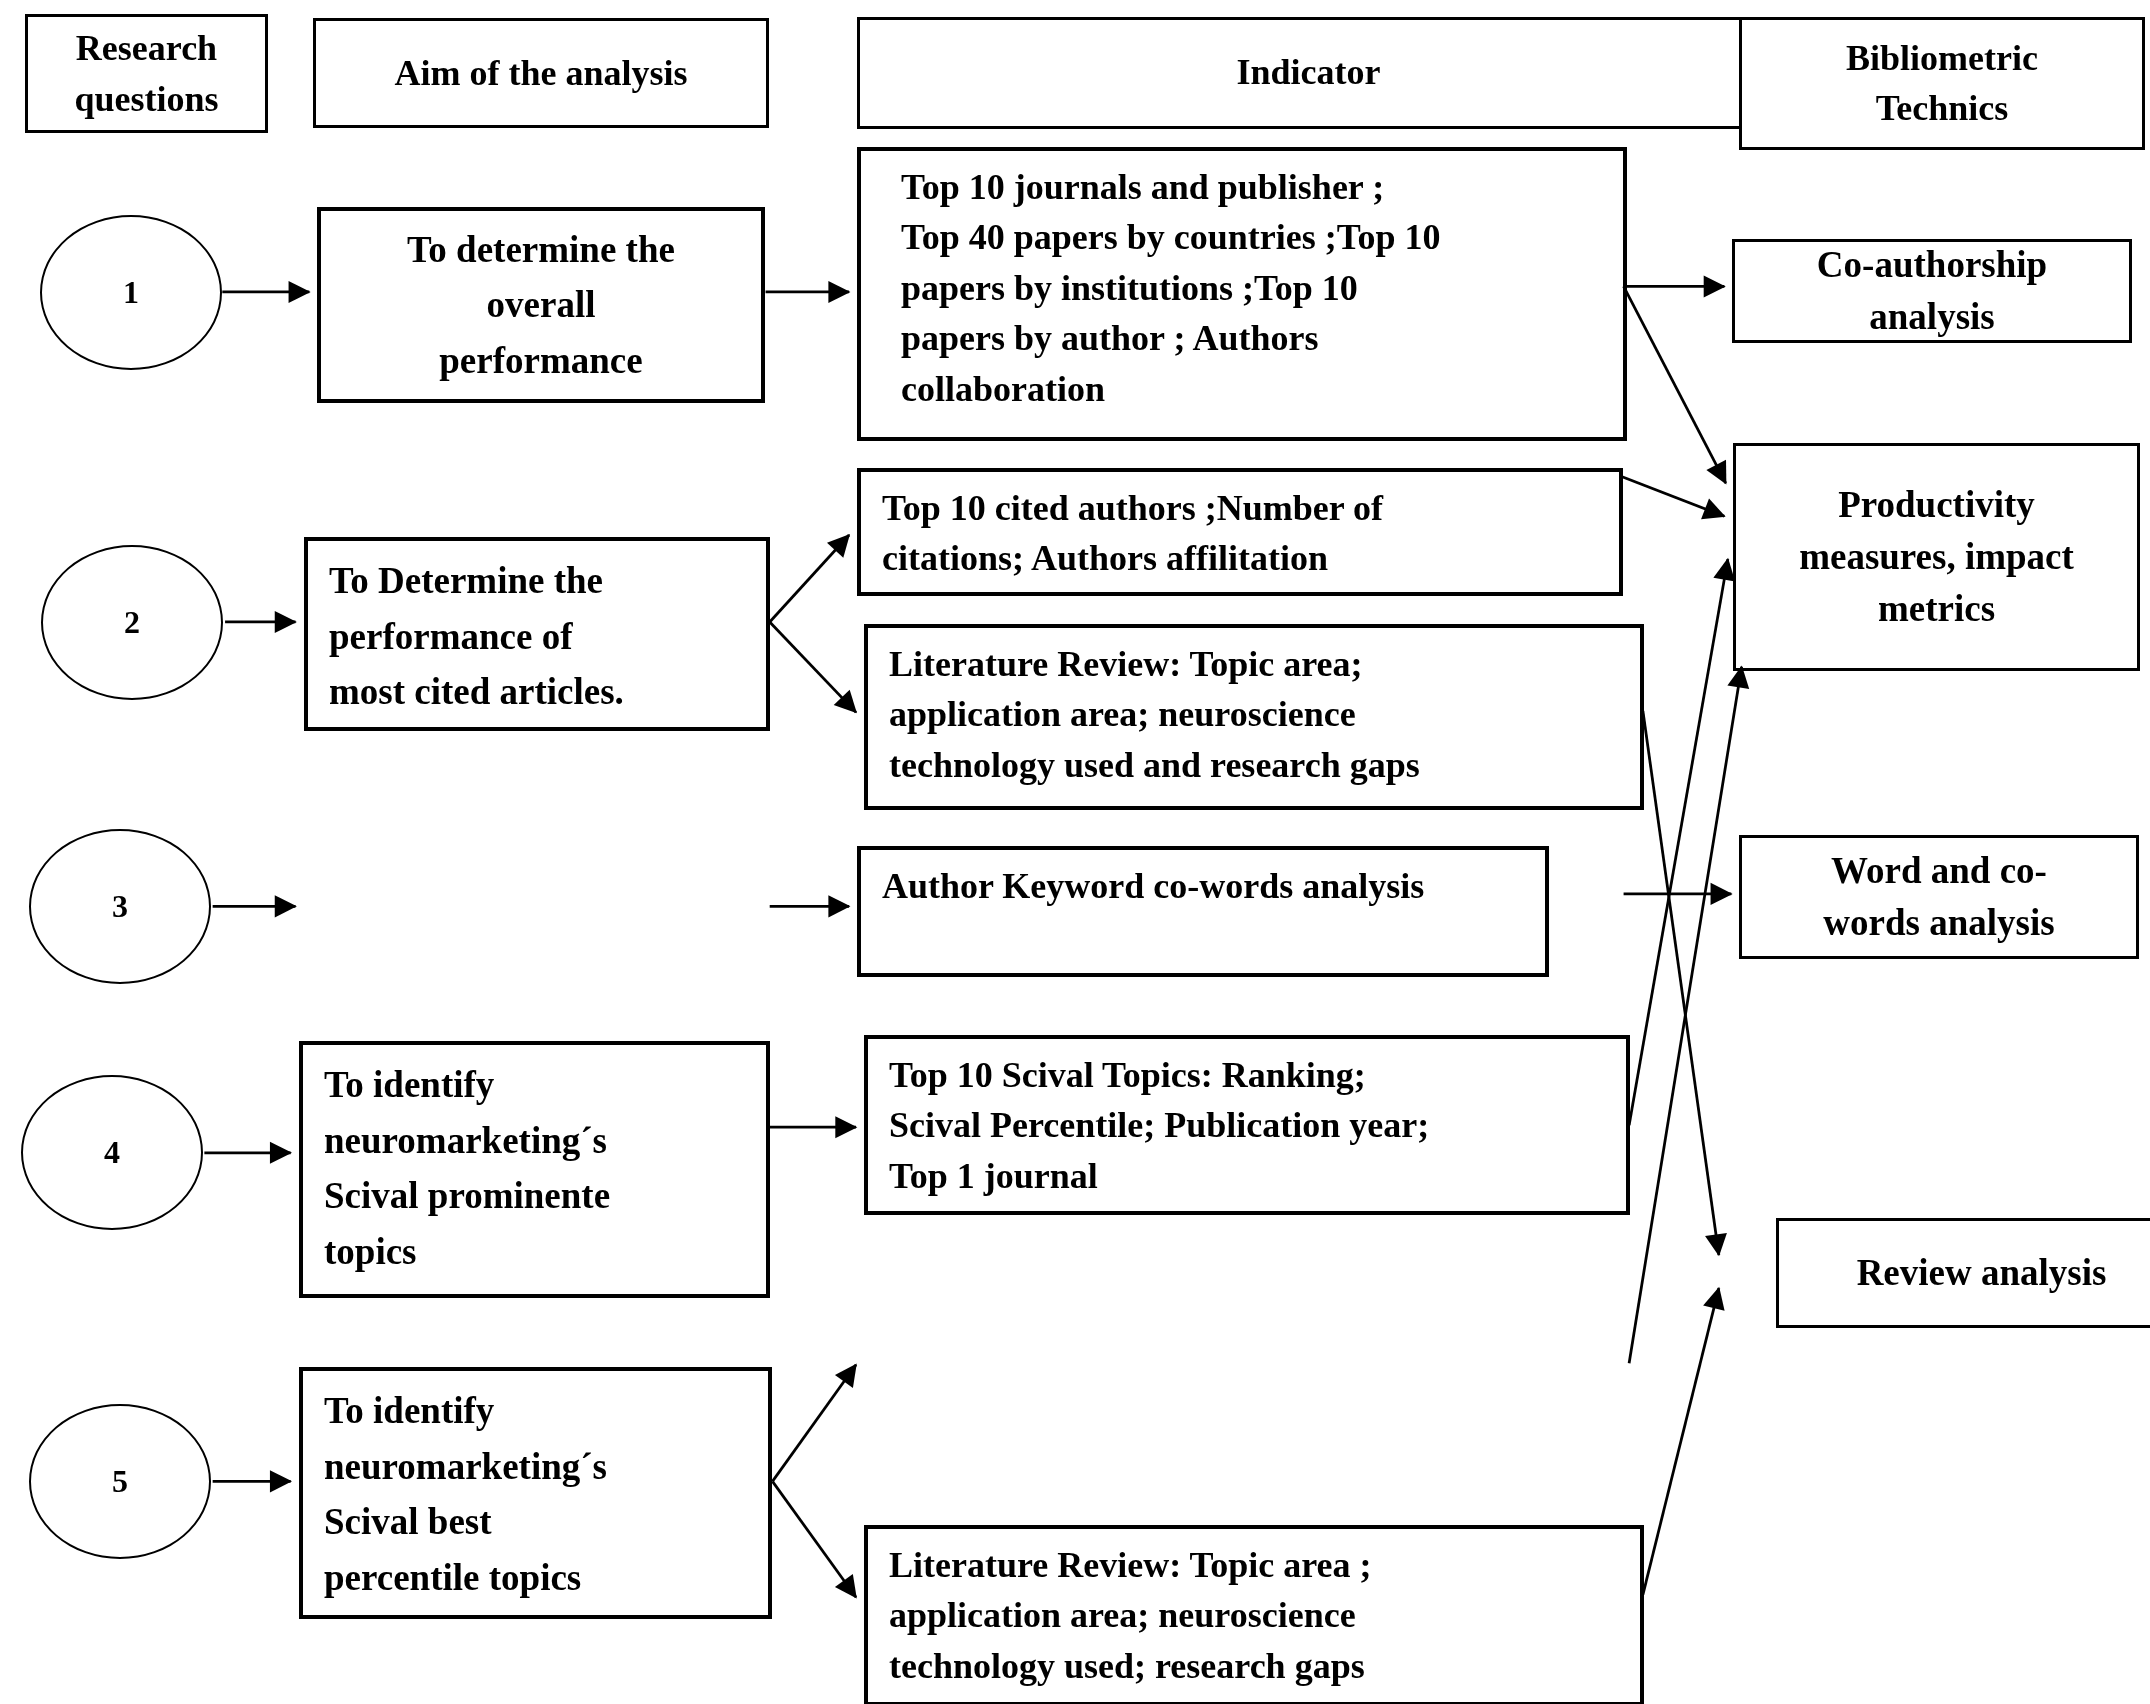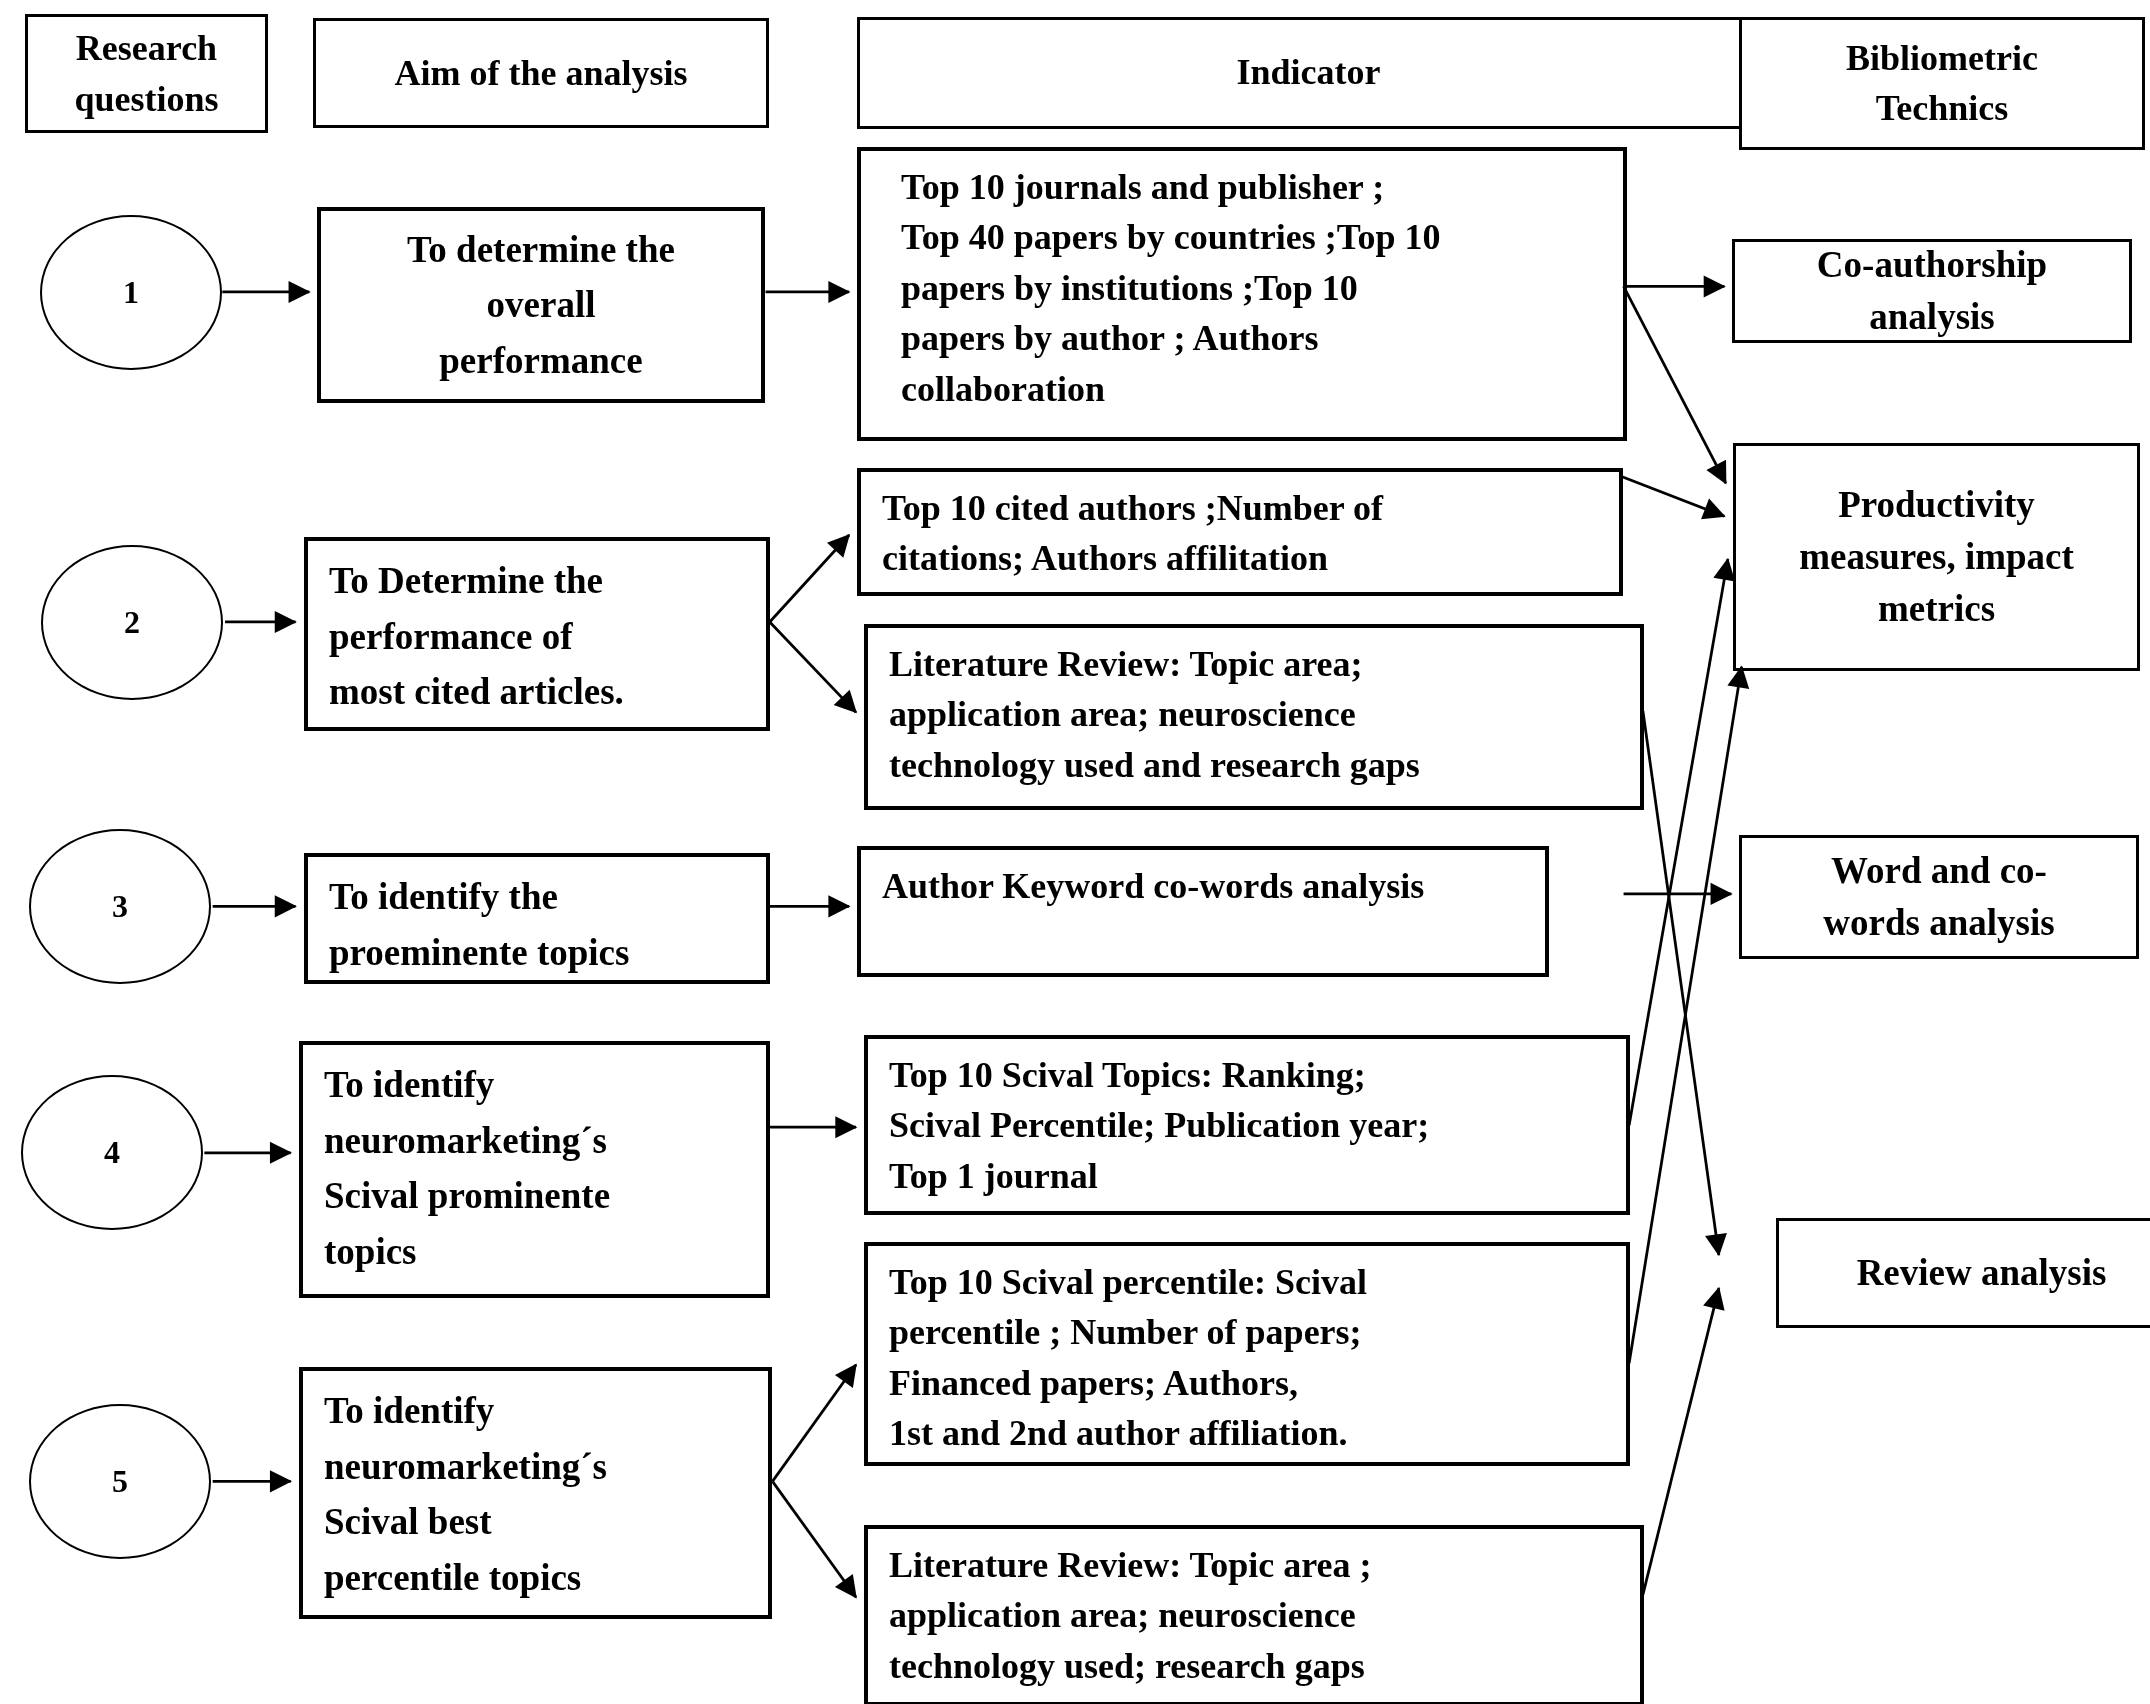--- a/index.html
+++ b/index.html
@@ -83,22 +83,20 @@
   <div class="circle" style="left:29px;top:1404px;width:182px;height:155px;">
     <span>5</span>
   </div>
 
   <div class="box aim centered" style="left:317px;top:195px;width:448px;height:196px;">To determine the
 overall
 performance</div>
   <div class="box aim" style="left:304px;top:525px;width:466px;height:194px;">To Determine the
 performance of
 most cited articles.</div>
-  <div class="box aim" style="left:304px;top:841px;width:466px;height:131px;">To identify the
-proeminente topics</div>
   <div class="box aim" style="left:299px;top:1029px;width:471px;height:257px;">To identify
 neuromarketing´s
 Scival prominente
 topics</div>
   <div class="box aim" style="left:299px;top:1355px;width:473px;height:252px;">To identify
 neuromarketing´s
 Scival best
 percentile topics</div>
 
   <div class="box ind" style="left:857px;top:147px;width:770px;height:294px;padding-left:40px;">Top 10 journals and publisher ;
@@ -108,24 +106,20 @@
 collaboration</div>
   <div class="box ind" style="left:857px;top:468px;width:766px;height:128px;">Top 10 cited authors ;Number of
 citations; Authors affilitation</div>
   <div class="box ind" style="left:864px;top:624px;width:780px;height:186px;">Literature Review:  Topic area;
 application area; neuroscience
 technology used and research gaps</div>
   <div class="box ind" style="left:857px;top:846px;width:692px;height:131px;">Author Keyword co-words analysis</div>
   <div class="box ind" style="left:864px;top:1035px;width:766px;height:180px;">Top 10 Scival Topics:  Ranking;
 Scival Percentile; Publication year;
 Top 1 journal</div>
-  <div class="box ind" style="left:864px;top:1242px;width:766px;height:224px;">Top 10 Scival percentile:  Scival
-percentile ; Number of papers;
-Financed papers; Authors,
-1st and 2nd author affiliation.</div>
   <div class="box ind" style="left:864px;top:1511px;width:780px;height:181px;margin-top:14px;">Literature Review: Topic area ;
 application area; neuroscience
 technology used; research gaps</div>
 
   <div class="box tech" style="left:1732px;top:239px;width:400px;height:104px;">Co-authorship
 analysis</div>
   <div class="box tech" style="left:1733px;top:443px;width:407px;height:228px;">Productivity
 measures, impact
 metrics</div>
   <div class="box tech" style="left:1739px;top:835px;width:400px;height:124px;">Word and co-

